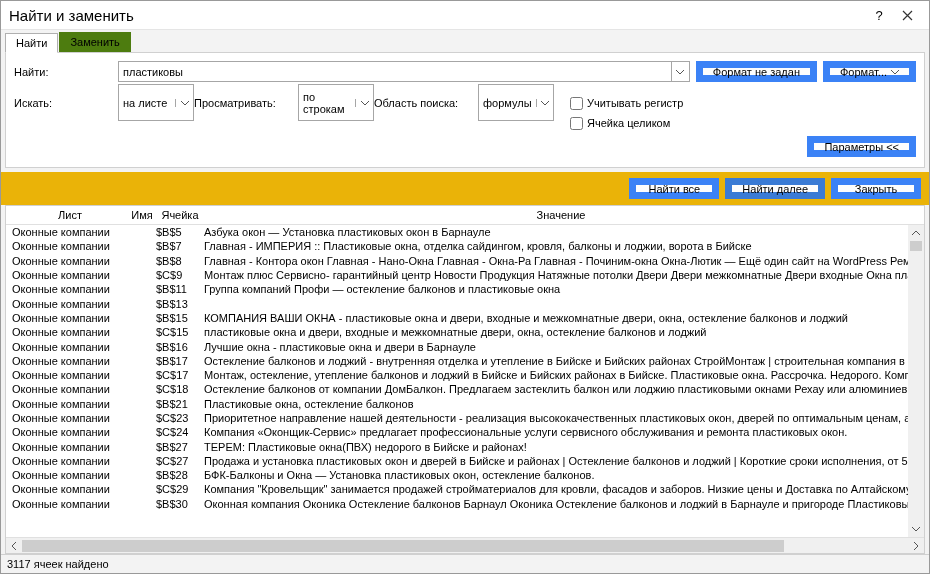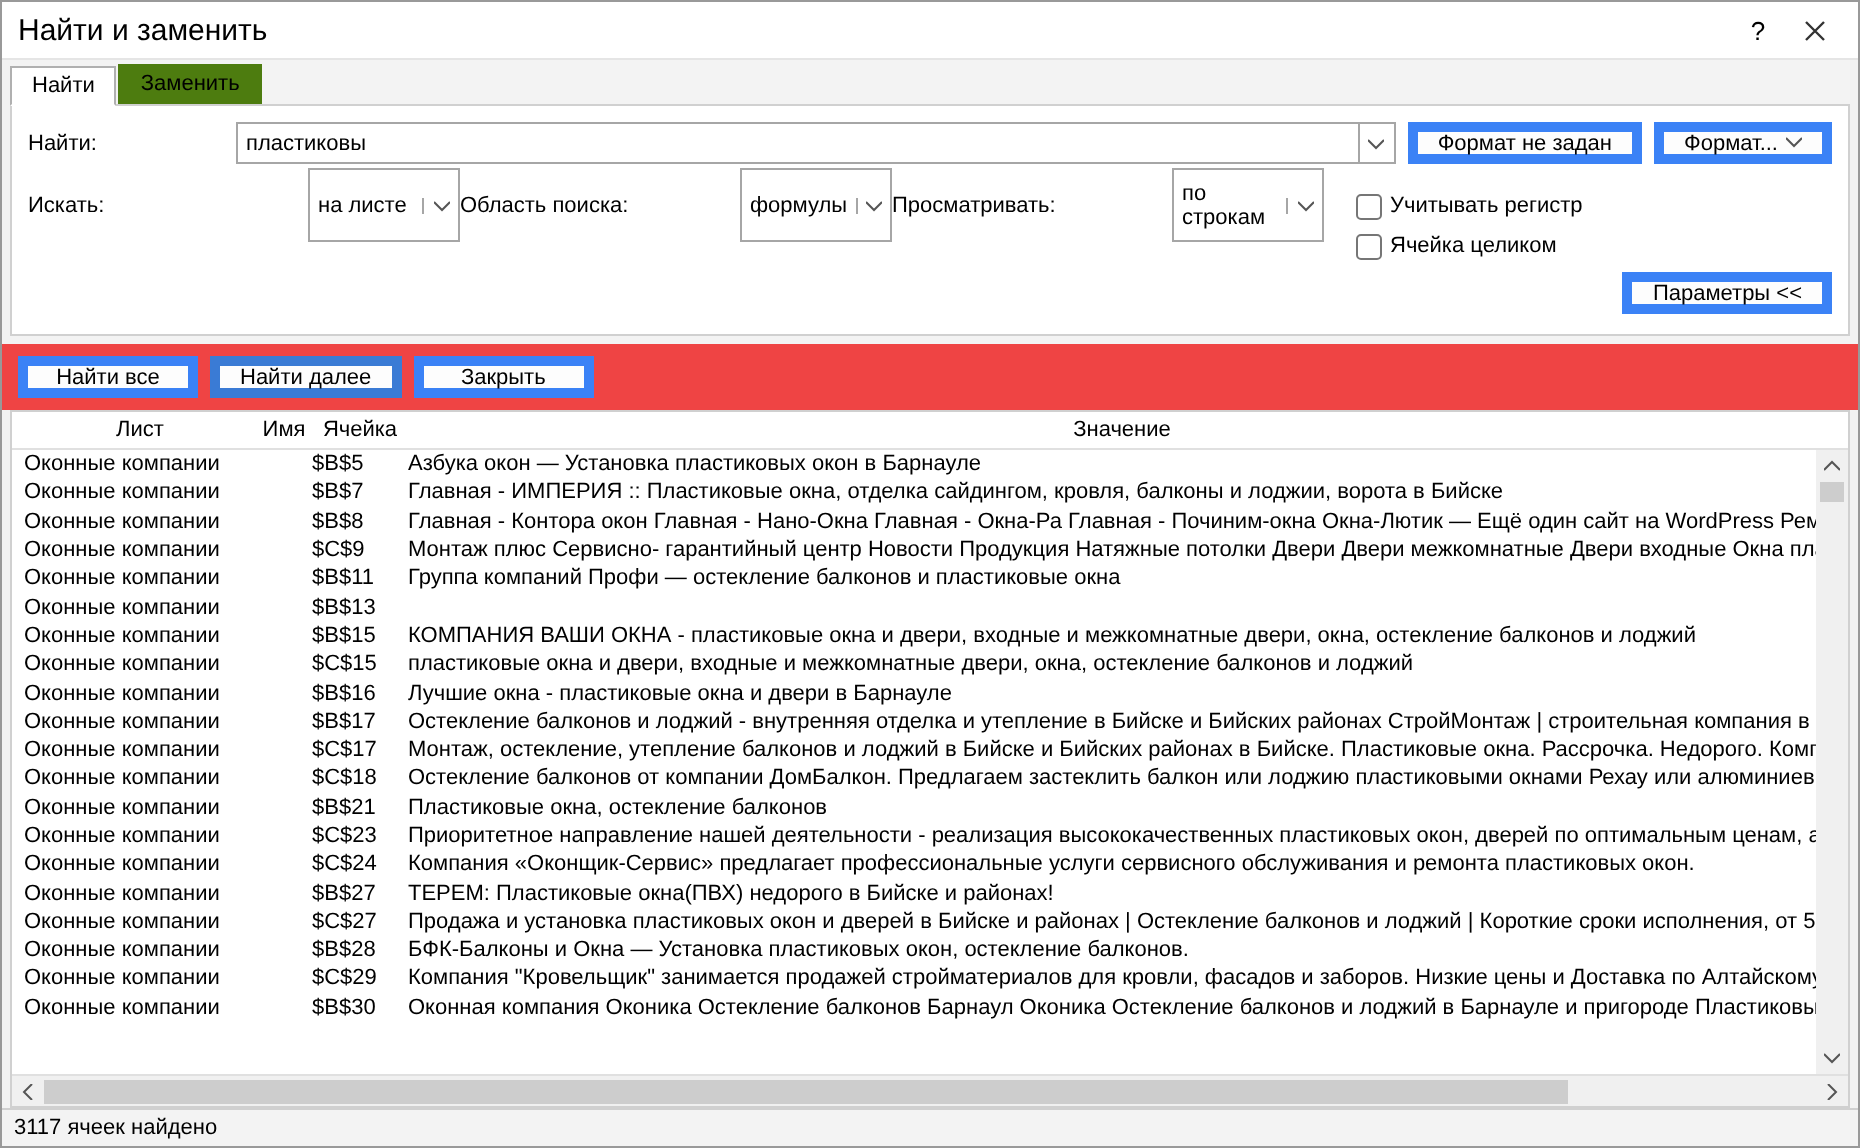--- a/index.html
+++ b/index.html
@@ -77,59 +77,59 @@
   }
   .dd-arrow {
     width: 18px;
     border-left: 1px solid #a6a6a6;
     display: flex; align-items: center; justify-content: center;
   }
   .dd-arrow svg { width: 8px; height: 8px; }
   .btn {
     height: 21px;
     padding: 0 10px;
-    border: 5px solid #3b82f6;
+    border: 7px solid #3b82f6;
     background: #fdfdfd;
     font: inherit;
     display: inline-flex; align-items: center; justify-content: center;
     cursor: default;
     white-space: nowrap;
   }
   .btn.wide { min-width: 90px; }
   .btn .disclosure { margin-left: 4px; }
   
   .opts {
     display: flex;
     gap: 16px;
     align-items: flex-start;
   }
   .opt-labels { display: flex; flex-direction: row; gap: 0; }
   .opt-row { display: flex; align-items: center; gap: 6px; height: 21px; }
   .opt-label { width: 98px; text-align: left; }
   .select {
     display: flex; align-items: center;
     border: 1px solid #a6a6a6;
-    height: 37px; width: 76px; background: #fff; margin-left: 36px;
+    height: 37px; width: 76px; background: #fff;
   }
   .select span { flex: 1; padding: 0 4px; }
   .select .dd-arrow { border-left: 1px solid #a6a6a6; }
   .checks { display: flex; flex-direction: column; gap: 2px; padding-top: 2px; }
   .check-row { display: flex; align-items: center; gap: 4px; height: 18px; }
   .check-row input { margin: 0; }
   .params-row {
     display: flex; justify-content: flex-end;
     margin-top: 4px;
     text-align: right;
   }
   
   .btnbar {
-    display: flex; 
+    display: flex; justify-content: flex-end;
     gap: 6px;
     padding: 6px 8px;
-    background: #ef4444;
+    background: #eab308;
   }
   
   .results-wrap {
     flex: 1;
     margin: 0 4px 0 4px;
     border: 1px solid #d0d0d0;
     background: #fff;
     display: flex; flex-direction: column;
     overflow: hidden;
   }
@@ -240,34 +240,34 @@
           <div class="select">
             <span>на листе</span>
             <div class="dd-arrow">
                 <svg viewBox="0 0 8 8" width="8" height="8">
                   <path d="M0 2 L4 6 L8 2" stroke="#555" fill="none"></path>
                 </svg>
               </div>
           </div>
         </div>
         <div class="opt-row">
-          <div class="opt-label">Область поиска:</div>
+          <div class="opt-label">Просматривать:</div>
           <div class="select">
-            <span>формулы</span>
+            <span>по строкам</span>
             <div class="dd-arrow">
                 <svg viewBox="0 0 8 8" width="8" height="8">
                   <path d="M0 2 L4 6 L8 2" stroke="#555" fill="none"></path>
                 </svg>
               </div>
           </div>
         </div>
         <div class="opt-row">
-          <div class="opt-label">Просматривать:</div>
+          <div class="opt-label">Область поиска:</div>
           <div class="select">
-            <span>по строкам</span>
+            <span>формулы</span>
             <div class="dd-arrow">
                 <svg viewBox="0 0 8 8" width="8" height="8">
                   <path d="M0 2 L4 6 L8 2" stroke="#555" fill="none"></path>
                 </svg>
               </div>
           </div>
         </div>
       </div>
 
       <div class="checks">

